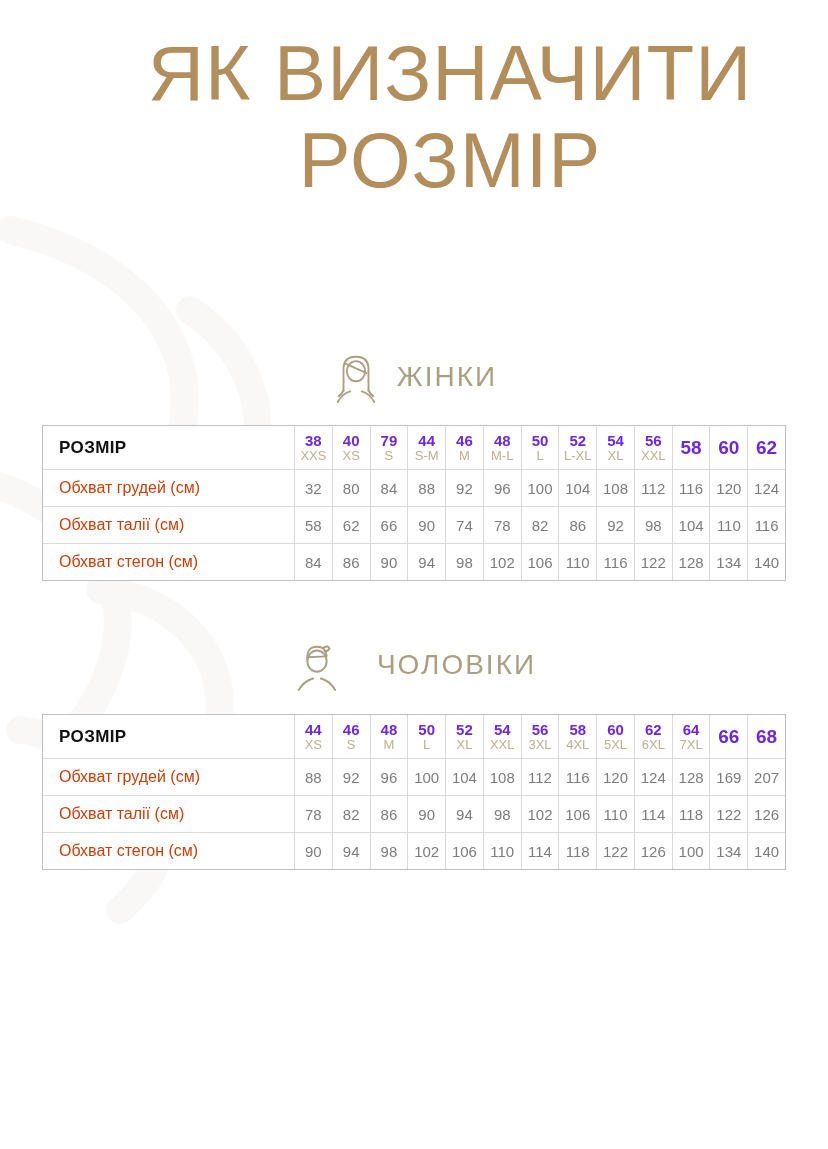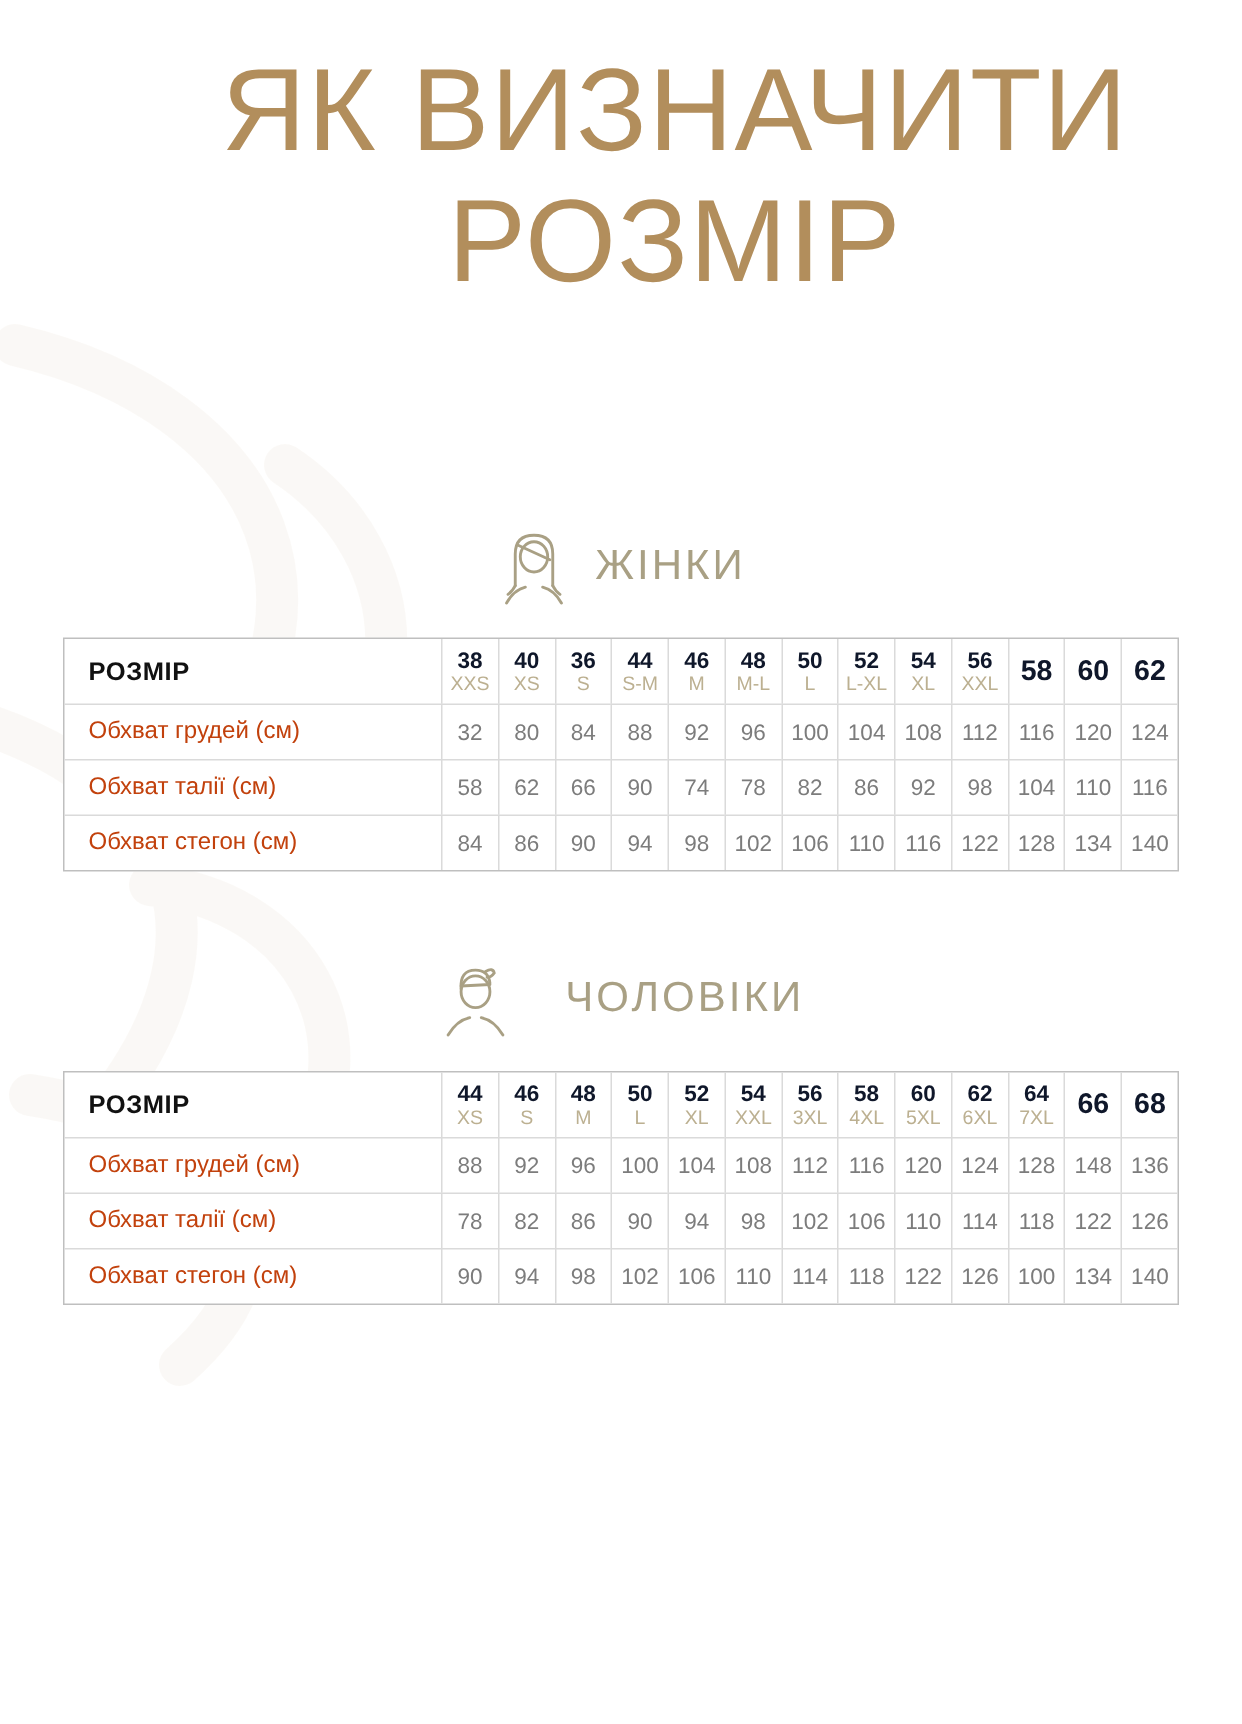--- a/index.html
+++ b/index.html
@@ -41,21 +41,21 @@
   .trow.header { height:43px; }
   .trow + .trow .cell { border-top:1px solid #dadada; }
   .cell + .cell { border-left:1px solid #dadada; }
   .cell { display:flex; align-items:center; justify-content:center; }
   .rlabel {
     justify-content:flex-start; padding-left:16px;
     font-size:16px; color:#c2410c;
   }
   .header-label { font-weight:bold; font-size:17px; color:#111; letter-spacing:.4px; }
   .hsize { flex-direction:column; line-height:1.05; }
-  .num   { font-size:15px; font-weight:bold; color:#0f172a; }
+  .num   { font-size:15px; font-weight:bold; color:#6d28d9; }
   .num.big { font-size:19px; }
   .letter { font-size:13px; font-weight:normal; color:#bcb091; }
   .val   { font-size:15px; color:#7c7c7c; }
 </style>
 </head>
 <body>
 
 <svg class="watermark" width="460" height="760" viewBox="0 0 460 760" fill="none">
   <g stroke="#b28e5c" stroke-width="28" stroke-linecap="round" fill="none">
     <path d="M60 60 C 230 100 300 240 160 380"></path>
@@ -89,21 +89,21 @@
       <div class="cell rlabel header-label">РОЗМІР</div>
       <div class="cell hsize">
         <div class="num">38</div>
         <div class="letter">XXS</div>
       </div>
       <div class="cell hsize">
         <div class="num">40</div>
         <div class="letter">XS</div>
       </div>
       <div class="cell hsize">
-        <div class="num">36</div>
+        <div class="num">79</div>
         <div class="letter">S</div>
       </div>
       <div class="cell hsize">
         <div class="num">44</div>
         <div class="letter">S-M</div>
       </div>
       <div class="cell hsize">
         <div class="num">46</div>
         <div class="letter">M</div>
       </div>
@@ -260,22 +260,22 @@
       <div class="cell val">92</div>
       <div class="cell val">96</div>
       <div class="cell val">100</div>
       <div class="cell val">104</div>
       <div class="cell val">108</div>
       <div class="cell val">112</div>
       <div class="cell val">116</div>
       <div class="cell val">120</div>
       <div class="cell val">124</div>
       <div class="cell val">128</div>
-      <div class="cell val">148</div>
-      <div class="cell val">136</div>
+      <div class="cell val">169</div>
+      <div class="cell val">207</div>
     </div>
     <div class="trow">
       <div class="cell rlabel">Обхват талії (см)</div>
       <div class="cell val">78</div>
       <div class="cell val">82</div>
       <div class="cell val">86</div>
       <div class="cell val">90</div>
       <div class="cell val">94</div>
       <div class="cell val">98</div>
       <div class="cell val">102</div>

